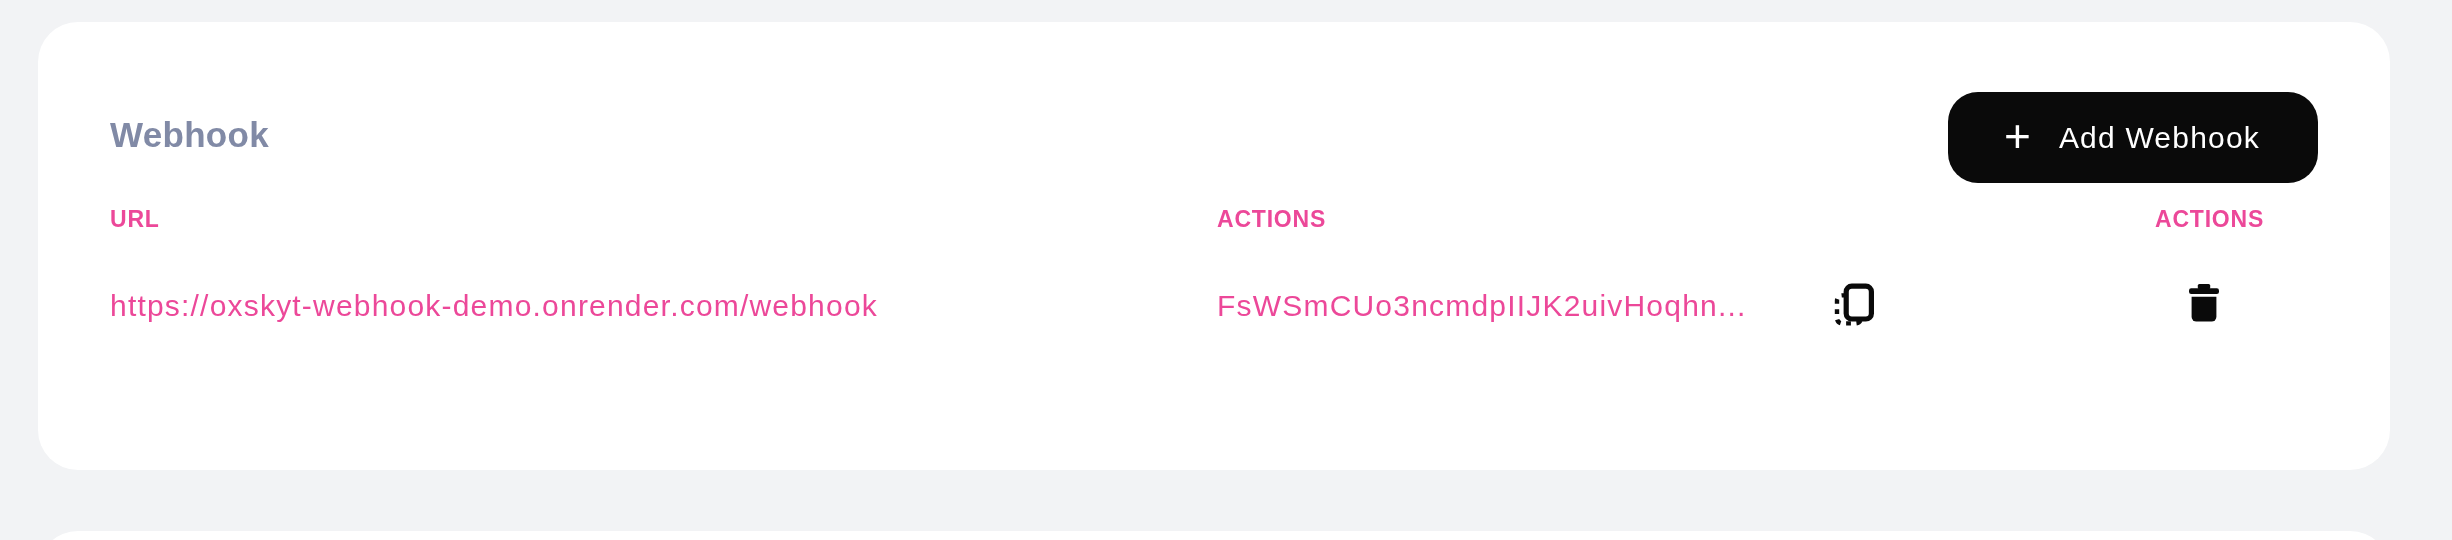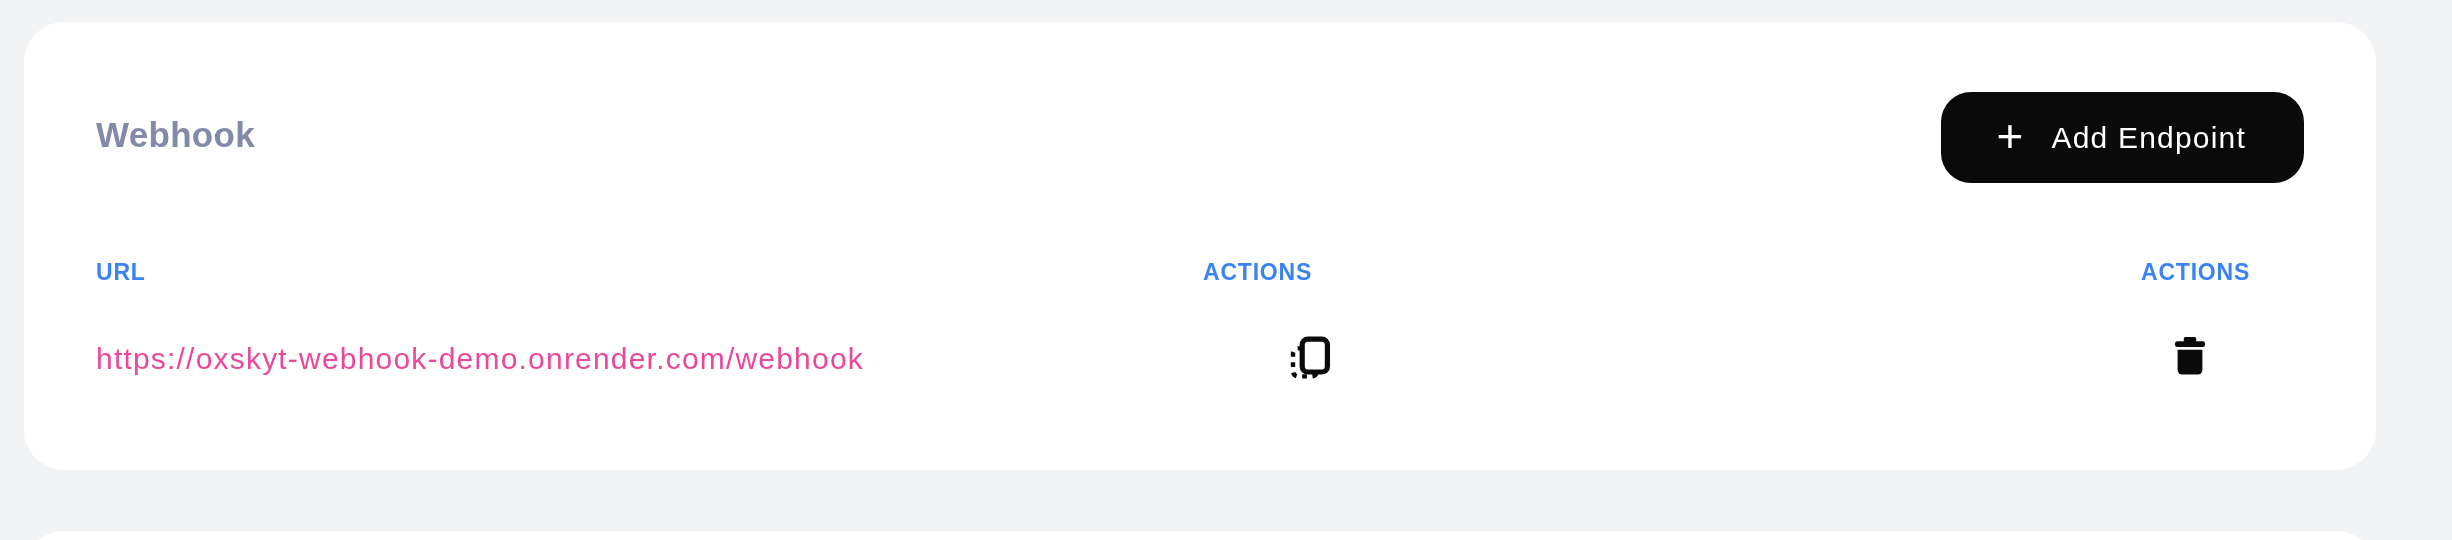--- a/index.html
+++ b/index.html
@@ -8,21 +8,21 @@
     padding: 0;
     width: 2452px;
     height: 540px;
     background: #f2f3f5;
     font-family: "Liberation Sans", sans-serif;
     overflow: hidden;
     position: relative;
   }
   .card {
     position: absolute;
-    left: 24px;
+    left: 38px;
     width: 2352px;
     background: #ffffff;
     border-radius: 40px;
   }
   .card-main {
     top: 22px;
     height: 448px;
     padding: 0 72px;
   }
   .card-next {
@@ -65,25 +65,25 @@
     transform: translateY(-2px);
   }
   .add-btn .add-label {
     font-size: 30px;
     font-weight: 500;
     letter-spacing: 1.2px;
   }
   .thead {
     display: grid;
     grid-template-columns: 1107px 938px auto;
-    margin-top: 76px;
+    margin-top: 23px;
     font-size: 23px;
     line-height: 26px;
     font-weight: bold;
-    color: #3b82f6;
+    color: #ec4899;
     letter-spacing: 0.8px;
   }
   .trow {
     display: grid;
     grid-template-columns: 1107px 938px auto;
     margin-top: 51px;
     align-items: center;
     font-size: 30px;
     color: #ec4899;
     letter-spacing: 1.2px;
@@ -109,35 +109,36 @@
 </head>
 <body>
 
 <div class="card card-main">
 
   <div class="card-top">
     <h2 class="card-title">Webhook</h2>
 
     <button class="add-btn">
       <span class="plus">+</span>
-      <span class="add-label">Add Endpoint</span>
+      <span class="add-label">Add Webhook</span>
     </button>
   </div>
 
   <div class="thead">
     <div>URL</div>
     <div>ACTIONS</div>
     <div>ACTIONS</div>
   </div>
 
   <div class="trow">
 
     <div class="cell-url">https://oxskyt-webhook-demo.onrender.com/webhook</div>
 
     <div class="cell-secret">
+      <span>FsWSmCUo3ncmdpIIJK2uivHoqhn...</span>
 
       <button class="icon-btn copy-btn">
         <span>
           <svg width="46" height="46" viewBox="0 0 23 23" fill="none" xmlns="http://www.w3.org/2000/svg">
             <rect x="3" y="6.2" width="12" height="14" rx="2.6" stroke="#0a0a0a" stroke-width="2.2" stroke-dasharray="2.4 2.8" fill="none"></rect>
             <rect x="7.6" y="1.6" width="12.6" height="16.4" rx="2.8" fill="#ffffff" stroke="#0a0a0a" stroke-width="2.6"></rect>
           </svg>
         </span>
       </button>
     </div>

